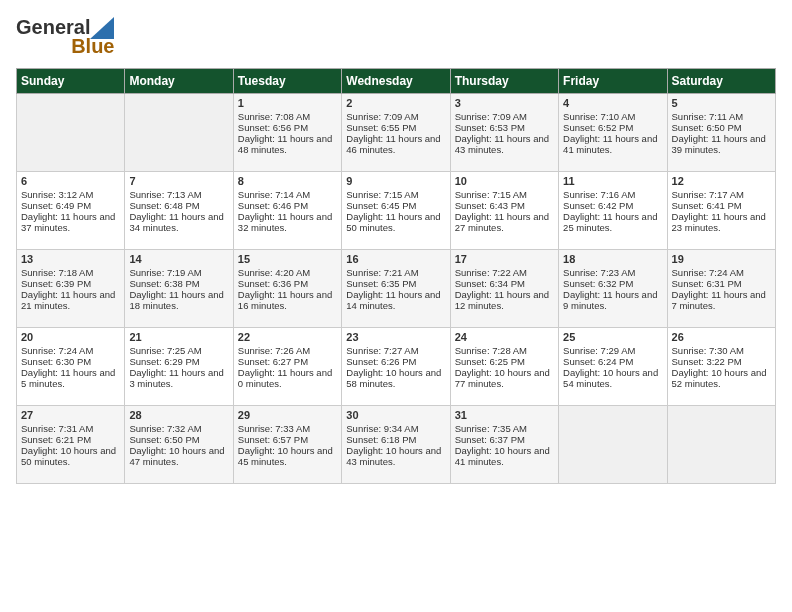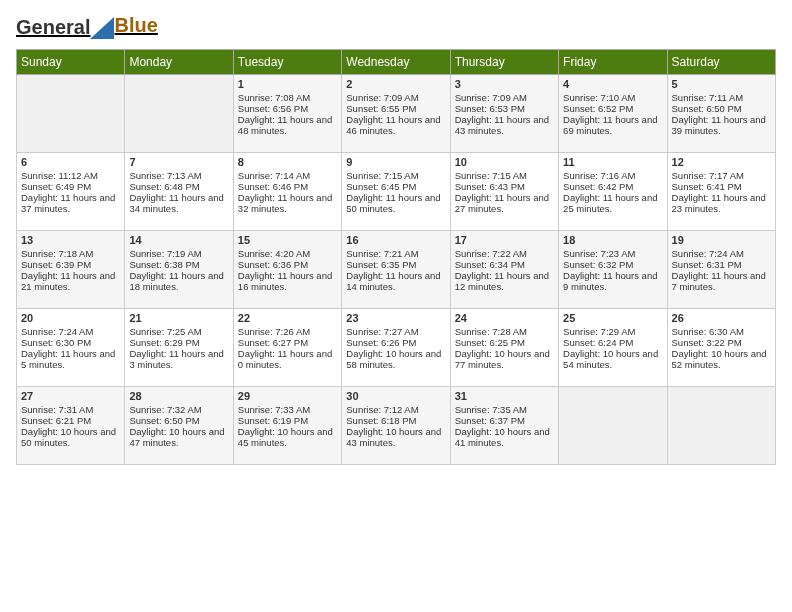--- a/index.html
+++ b/index.html
@@ -11,23 +11,22 @@
       padding: 16px;
     }
     .header {
       display: flex;
       justify-content: space-between;
       align-items: flex-start;
       margin-bottom: 10px;
     }
     .logo {
       display: flex;
-      flex-direction: row;
-      align-items: center;
-      text-decoration: underline;
+      flex-direction: column;
+      align-items: flex-end;
     }
     .logo-icon {
       display: flex;
       align-items: center;
     }
     .title-block {
       text-align: right;
     }
     .month-title {
       font-size: 36px;
@@ -37,24 +36,24 @@
     .location {
       font-size: 15px;
       color: #333;
     }
     table {
       width: 100%;
       border-collapse: collapse;
       table-layout: fixed;
     }
     thead tr th {
-      background: #4d7c0f;
+      background: #14532d;
       color: #fff;
       font-size: 12px;
-      font-weight: normal;
+      font-weight: bold;
       padding: 5px 4px;
       border: 1px solid #aaa;
       text-align: left;
       margin-left: 44px;
     }
     tbody tr td {
       border: 1px solid #ccc;
       vertical-align: top;
       padding: 3px 4px;
       font-size: 9.5px;
@@ -123,33 +122,33 @@
         <td>
           <span class="day-num">3</span>
           <div>Sunrise: 7:09 AM</div>
           <div>Sunset: 6:53 PM</div>
           <div>Daylight: 11 hours and 43 minutes.</div>
         </td>
         <td>
           <span class="day-num">4</span>
           <div>Sunrise: 7:10 AM</div>
           <div>Sunset: 6:52 PM</div>
-          <div>Daylight: 11 hours and 69 minutes.</div>
+          <div>Daylight: 11 hours and 41 minutes.</div>
         </td>
         <td>
           <span class="day-num">5</span>
           <div>Sunrise: 7:11 AM</div>
           <div>Sunset: 6:50 PM</div>
           <div>Daylight: 11 hours and 39 minutes.</div>
         </td>
       </tr>
       <tr>
         <td>
           <span class="day-num">6</span>
-          <div>Sunrise: 11:12 AM</div>
+          <div>Sunrise: 3:12 AM</div>
           <div>Sunset: 6:49 PM</div>
           <div>Daylight: 11 hours and 37 minutes.</div>
         </td>
         <td>
           <span class="day-num">7</span>
           <div>Sunrise: 7:13 AM</div>
           <div>Sunset: 6:48 PM</div>
           <div>Daylight: 11 hours and 34 minutes.</div>
         </td>
         <td>
@@ -259,47 +258,47 @@
           <div>Daylight: 10 hours and 77 minutes.</div>
         </td>
         <td>
           <span class="day-num">25</span>
           <div>Sunrise: 7:29 AM</div>
           <div>Sunset: 6:24 PM</div>
           <div>Daylight: 10 hours and 54 minutes.</div>
         </td>
         <td>
           <span class="day-num">26</span>
-          <div>Sunrise: 6:30 AM</div>
+          <div>Sunrise: 7:30 AM</div>
           <div>Sunset: 3:22 PM</div>
           <div>Daylight: 10 hours and 52 minutes.</div>
         </td>
       </tr>
       <tr>
         <td>
           <span class="day-num">27</span>
           <div>Sunrise: 7:31 AM</div>
           <div>Sunset: 6:21 PM</div>
           <div>Daylight: 10 hours and 50 minutes.</div>
         </td>
         <td>
           <span class="day-num">28</span>
           <div>Sunrise: 7:32 AM</div>
           <div>Sunset: 6:50 PM</div>
           <div>Daylight: 10 hours and 47 minutes.</div>
         </td>
         <td>
           <span class="day-num">29</span>
           <div>Sunrise: 7:33 AM</div>
-          <div>Sunset: 6:19 PM</div>
+          <div>Sunset: 6:57 PM</div>
           <div>Daylight: 10 hours and 45 minutes.</div>
         </td>
         <td>
           <span class="day-num">30</span>
-          <div>Sunrise: 7:12 AM</div>
+          <div>Sunrise: 9:34 AM</div>
           <div>Sunset: 6:18 PM</div>
           <div>Daylight: 10 hours and 43 minutes.</div>
         </td>
         <td>
           <span class="day-num">31</span>
           <div>Sunrise: 7:35 AM</div>
           <div>Sunset: 6:37 PM</div>
           <div>Daylight: 10 hours and 41 minutes.</div>
         </td>
         <td class="empty"></td>

